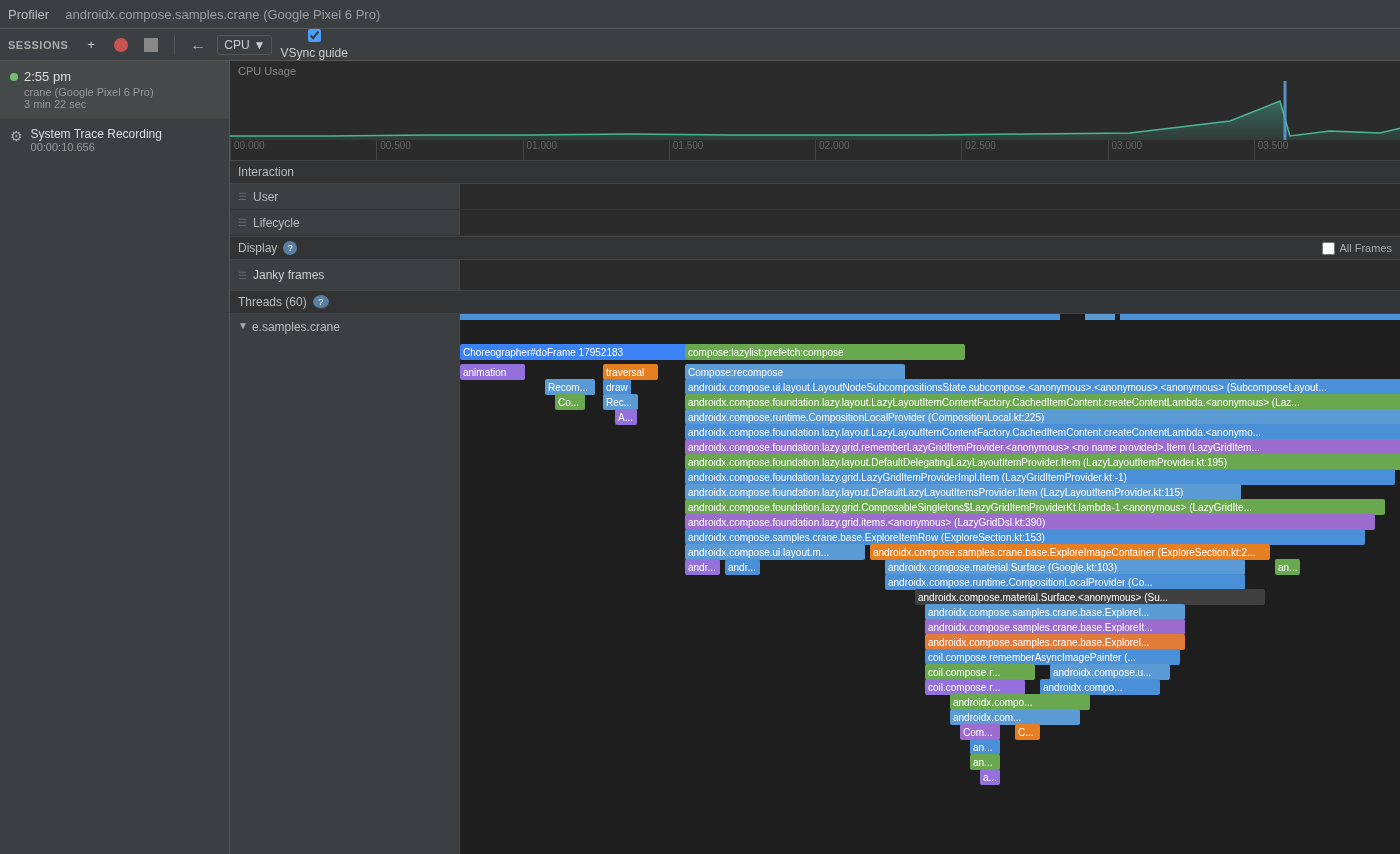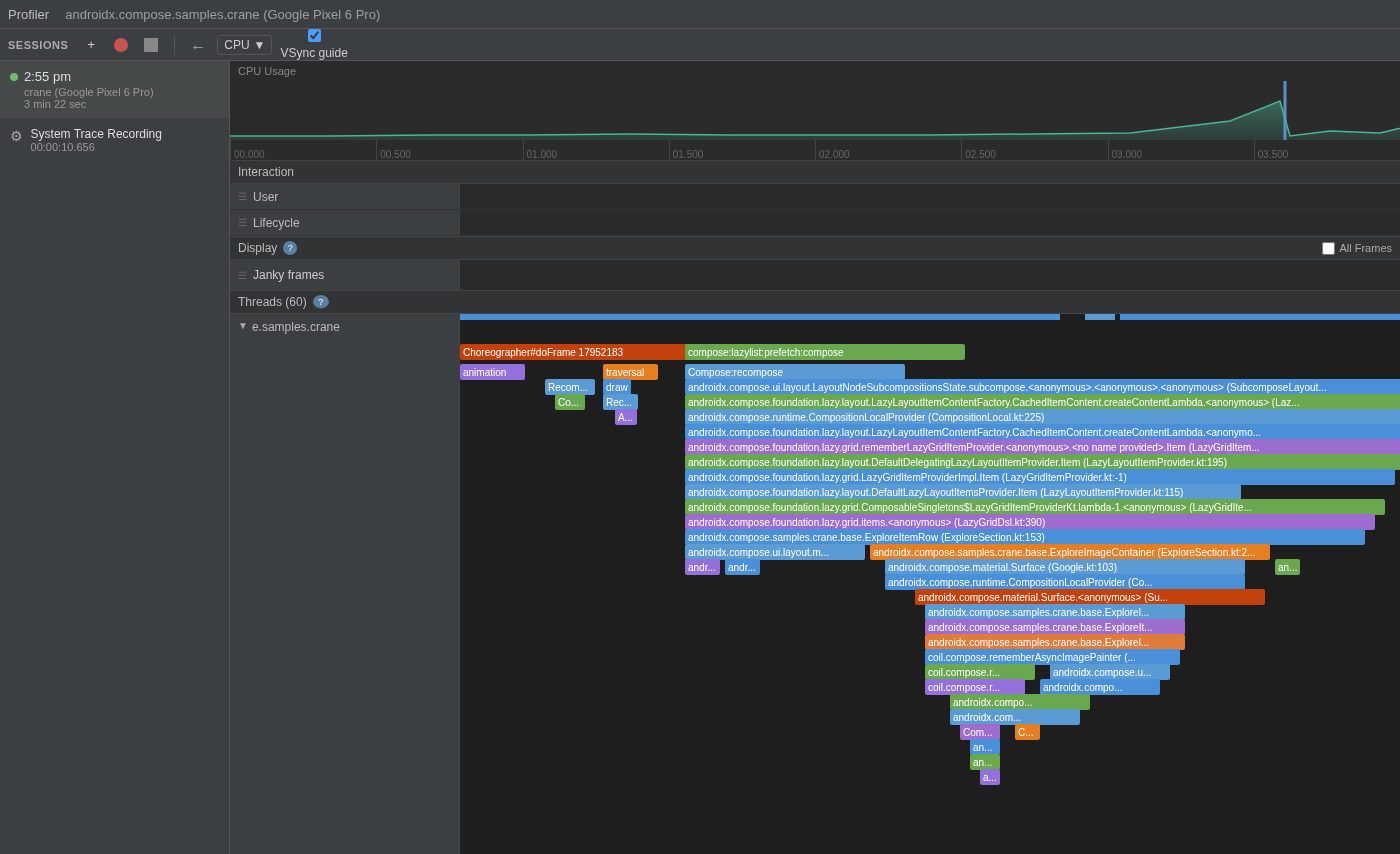--- a/index.html
+++ b/index.html
@@ -74,21 +74,21 @@
     }
     #cpu-label { position: absolute; top: 4px; left: 8px; font-size: 11px; color: #888; }
     #timeline-ruler {
       position: absolute; bottom: 0; left: 0; right: 0; height: 20px;
       display: flex; align-items: center;
       background: #2b2b2b;
     }
     .ruler-mark {
       flex: 1; font-size: 10px; color: #666;
       border-left: 1px solid #444; padding-left: 3px; height: 100%;
-      display: flex; align-items: flex-end;
+      display: flex; align-items: flex-start;
     }
     #cpu-chart { position: absolute; bottom: 20px; left: 0; right: 0; top: 20px; }
 
     
     #interaction-section { border-bottom: 1px solid #444; }
     .section-header {
       display: flex; align-items: center; padding: 4px 8px;
       background: #313335; font-size: 12px; color: #bbb; font-weight: 500;
       border-bottom: 1px solid #444;
     }
@@ -318,21 +318,21 @@
           <span class="collapse-arrow">▼</span>
           <span class="thread-name">e.samples.crane</span>
         </div>
         <div id="thread-timeline">
 
           <div style="position:absolute;top:0;left:0;width:600px;height:6px;background:#4a90d9;"></div>
           <div style="position:absolute;top:0;left:625px;width:30px;height:6px;background:#5b9bd5;"></div>
           <div style="position:absolute;top:0;left:660px;width:700px;height:6px;background:#4a90d9;"></div>
 
           <div id="trace-blocks-container">
-              <div class="trace-block" style="top: 30px; left: 0px; width: 231px; background: #c2410c;">Choreographer#doFrame 17952183</div>
+              <div class="trace-block" style="top: 30px; left: 0px; width: 231px; background: #3b82f6;">Choreographer#doFrame 17952183</div>
               <div class="trace-block" style="top: 30px; left: 225px; width: 280px; background: rgb(106, 168, 79);">compose:lazylist:prefetch:compose</div>
               <div class="trace-block" style="top: 50px; left: 0px; width: 65px; background: rgb(147, 112, 219);">animation</div>
               <div class="trace-block" style="top: 50px; left: 143px; width: 55px; background: rgb(230, 126, 34);">traversal</div>
               <div class="trace-block" style="top: 65px; left: 85px; width: 50px; background: rgb(91, 155, 213);">Recom...</div>
               <div class="trace-block" style="top: 65px; left: 143px; width: 28px; background: rgb(74, 144, 217);">draw</div>
               <div class="trace-block" style="top: 80px; left: 95px; width: 30px; background: rgb(106, 168, 79);">Co...</div>
               <div class="trace-block" style="top: 80px; left: 143px; width: 35px; background: rgb(91, 155, 213);">Rec...</div>
               <div class="trace-block" style="top: 95px; left: 155px; width: 22px; background: rgb(147, 112, 219);">A...</div>
               <div class="trace-block" style="top: 50px; left: 225px; width: 220px; background: rgb(91, 155, 213);">Compose:recompose</div>
               <div class="trace-block" style="top: 65px; left: 225px; width: 750px; background: rgb(74, 144, 217);">androidx.compose.ui.layout.LayoutNodeSubcompositionsState.subcompose.&lt;anonymous&gt;.&lt;anonymous&gt;.&lt;anonymous&gt; (SubcomposeLayout...</div>
@@ -346,21 +346,21 @@
               <div class="trace-block" style="top: 185px; left: 225px; width: 700px; background: rgb(106, 168, 79);">androidx.compose.foundation.lazy.grid.ComposableSingletons$LazyGridItemProviderKt.lambda-1.&lt;anonymous&gt; (LazyGridIte...</div>
               <div class="trace-block" style="top: 200px; left: 225px; width: 690px; background: rgb(156, 109, 207);">androidx.compose.foundation.lazy.grid.items.&lt;anonymous&gt; (LazyGridDsl.kt:390)</div>
               <div class="trace-block" style="top: 215px; left: 225px; width: 680px; background: rgb(74, 144, 217);">androidx.compose.samples.crane.base.ExploreItemRow (ExploreSection.kt:153)</div>
               <div class="trace-block" style="top: 230px; left: 225px; width: 180px; background: rgb(91, 155, 213);">androidx.compose.ui.layout.m...</div>
               <div class="trace-block" style="top: 230px; left: 410px; width: 400px; background: rgb(230, 126, 34);">androidx.compose.samples.crane.base.ExploreImageContainer (ExploreSection.kt:2...</div>
               <div class="trace-block" style="top: 245px; left: 225px; width: 35px; background: rgb(147, 112, 219);">andr...</div>
               <div class="trace-block" style="top: 245px; left: 265px; width: 35px; background: rgb(74, 144, 217);">andr...</div>
               <div class="trace-block" style="top: 245px; left: 425px; width: 360px; background: rgb(91, 155, 213);">androidx.compose.material.Surface (Google.kt:103)</div>
               <div class="trace-block" style="top: 245px; left: 815px; width: 25px; background: rgb(106, 168, 79);">an...</div>
               <div class="trace-block" style="top: 260px; left: 425px; width: 360px; background: rgb(74, 144, 217);">androidx.compose.runtime.CompositionLocalProvider (Co...</div>
-              <div class="trace-block" style="top: 275px; left: 455px; width: 350px; background: #c2410c;">androidx.compose.material.Surface.&lt;anonymous&gt; (Su...</div>
+              <div class="trace-block" style="top: 275px; left: 455px; width: 350px; background: #404040;">androidx.compose.material.Surface.&lt;anonymous&gt; (Su...</div>
               <div class="trace-block" style="top: 290px; left: 465px; width: 260px; background: rgb(91, 155, 213);">androidx.compose.samples.crane.base.Explorel...</div>
               <div class="trace-block" style="top: 305px; left: 465px; width: 260px; background: rgb(156, 109, 207);">androidx.compose.samples.crane.base.ExploreIt...</div>
               <div class="trace-block" style="top: 320px; left: 465px; width: 260px; background: rgb(224, 123, 57);">androidx.compose.samples.crane.base.Explorel...</div>
               <div class="trace-block" style="top: 335px; left: 465px; width: 255px; background: rgb(74, 144, 217);">coil.compose.rememberAsyncImagePainter (...</div>
               <div class="trace-block" style="top: 350px; left: 465px; width: 110px; background: rgb(106, 168, 79);">coil.compose.r...</div>
               <div class="trace-block" style="top: 350px; left: 590px; width: 120px; background: rgb(91, 155, 213);">androidx.compose.u...</div>
               <div class="trace-block" style="top: 365px; left: 465px; width: 100px; background: rgb(147, 112, 219);">coil.compose.r...</div>
               <div class="trace-block" style="top: 365px; left: 580px; width: 120px; background: rgb(74, 144, 217);">androidx.compo...</div>
               <div class="trace-block" style="top: 380px; left: 490px; width: 140px; background: rgb(106, 168, 79);">androidx.compo...</div>
               <div class="trace-block" style="top: 395px; left: 490px; width: 130px; background: rgb(91, 155, 213);">androidx.com...</div>

